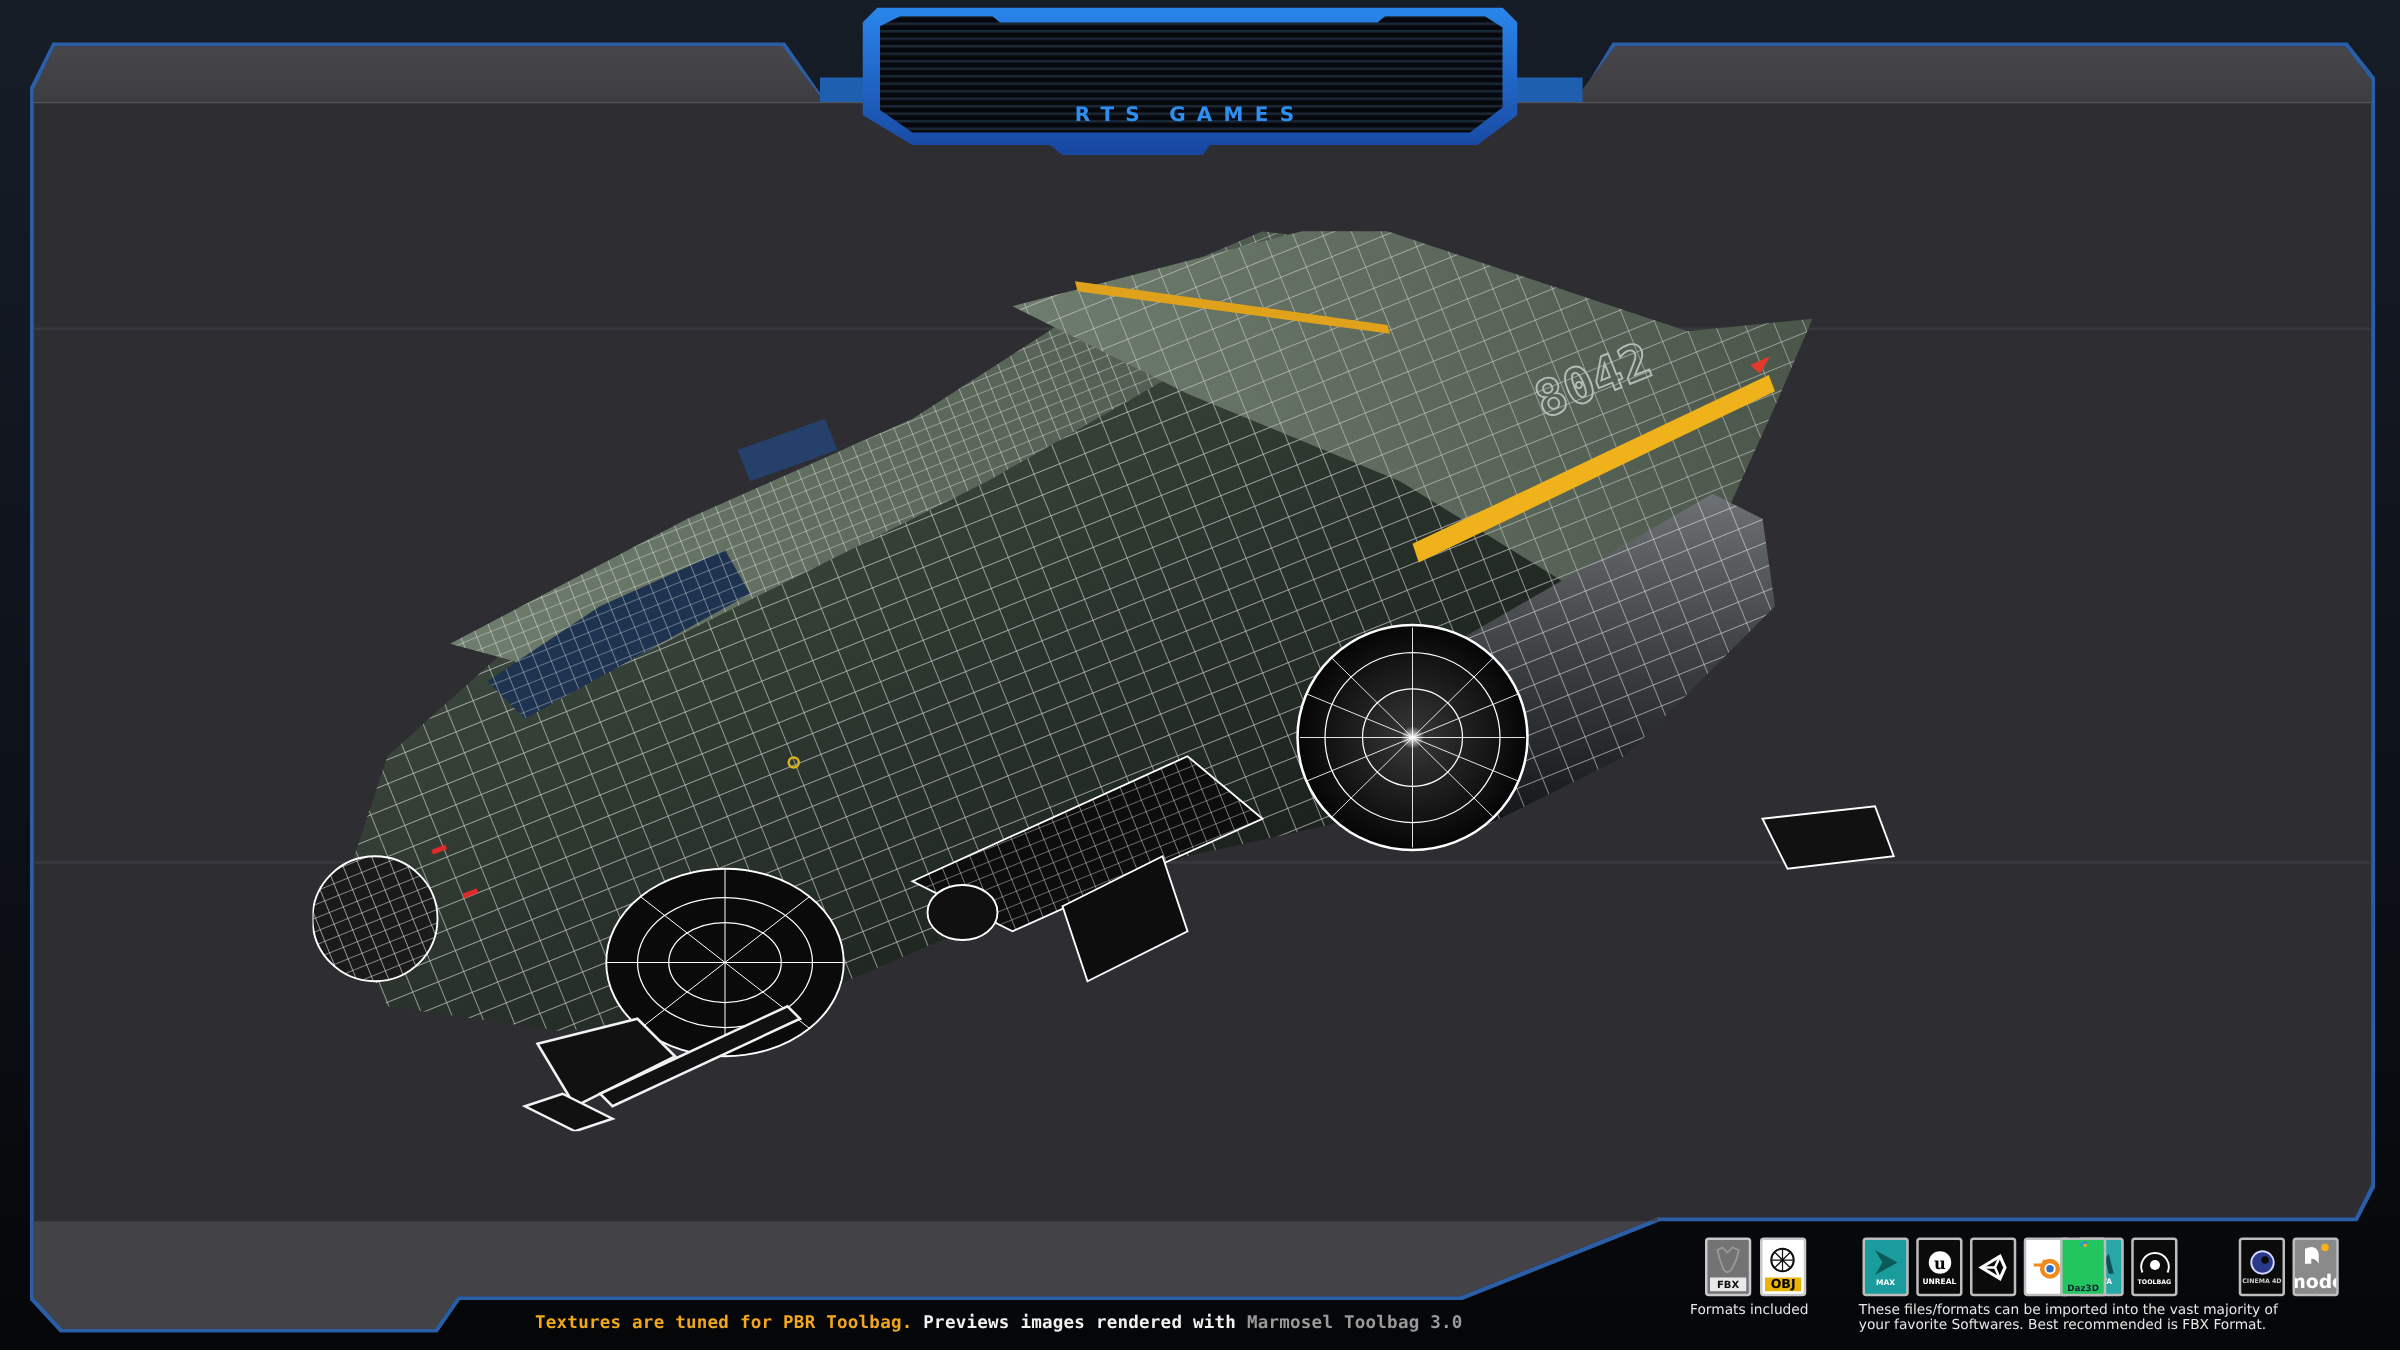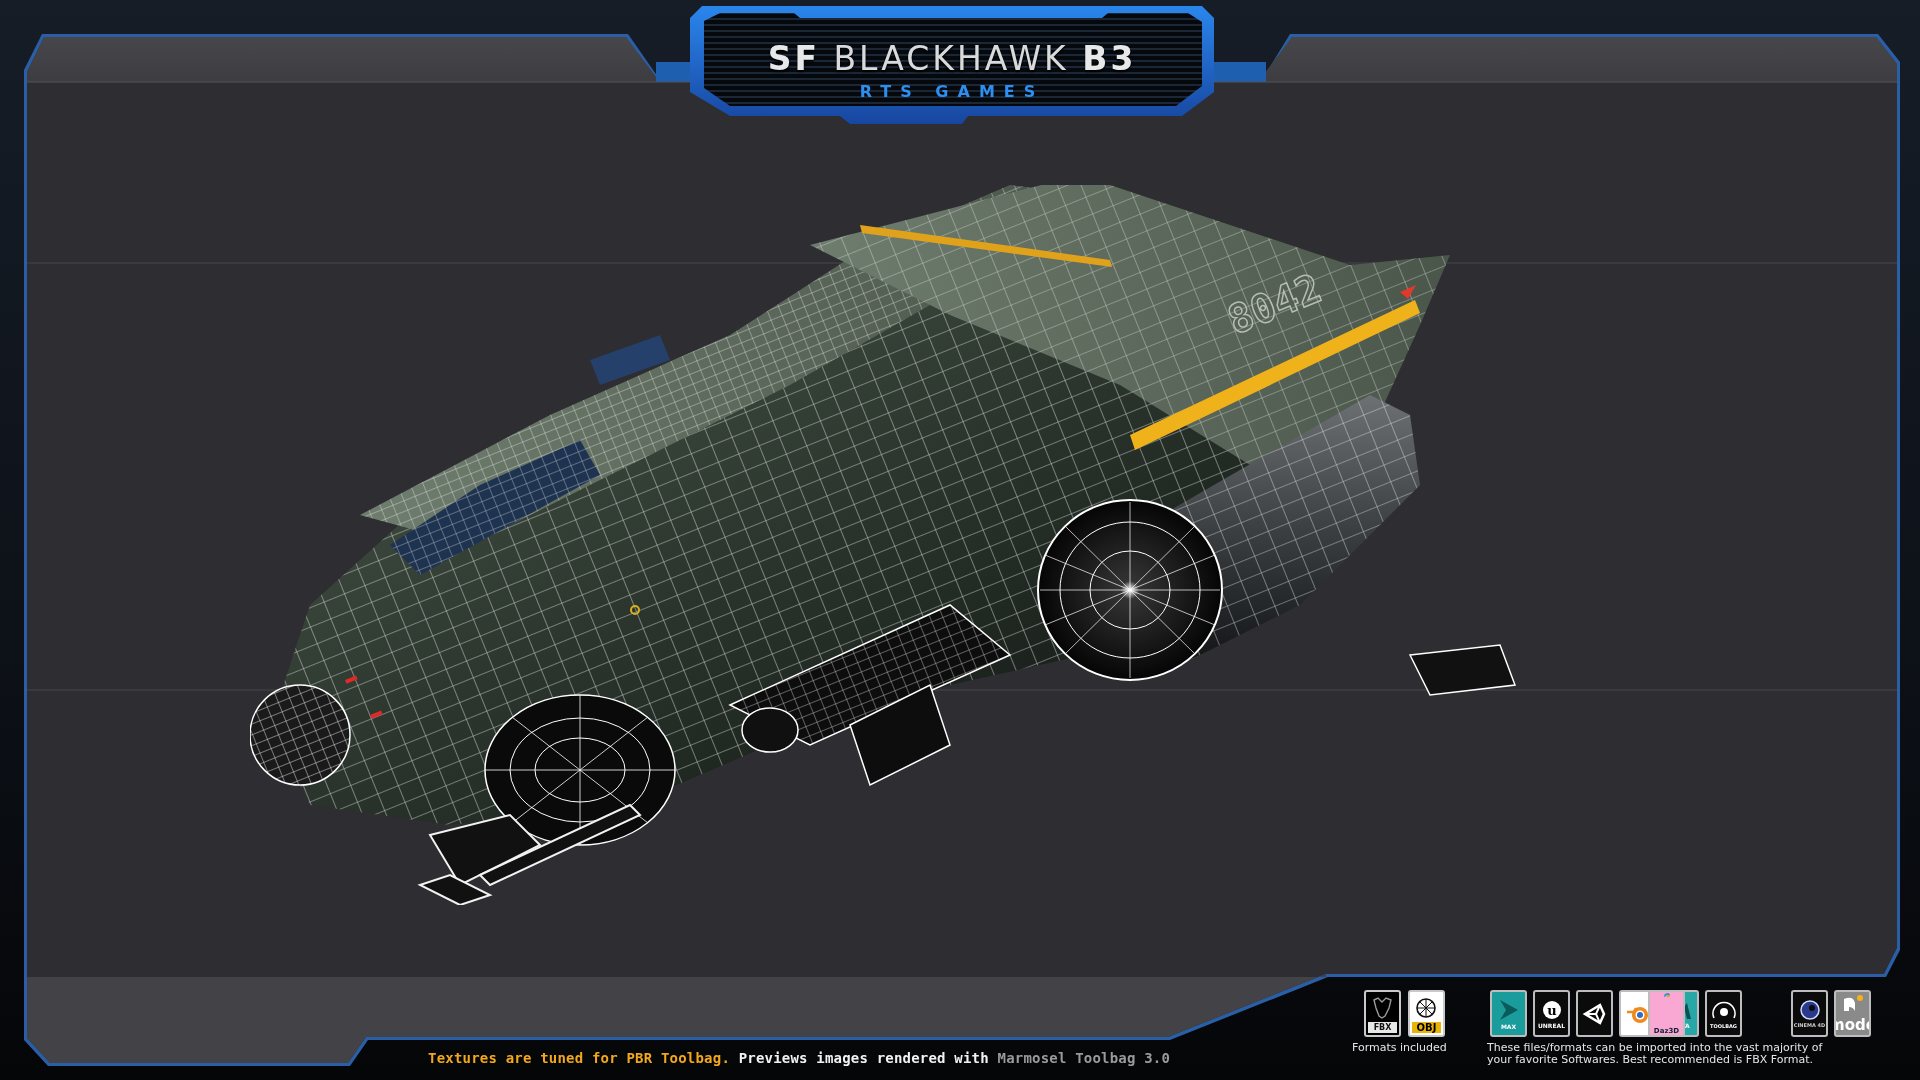--- a/index.html
+++ b/index.html
@@ -36,21 +36,21 @@
   .pbr-note {
     position: absolute; left: 428px; top: 1050px; font-family: "DejaVu Sans Mono", monospace;
     font-size: 14px; font-weight: bold; white-space: nowrap; letter-spacing: 0.2px;
   }
   .pbr-note .orange { color: #f2a71e; }
   .pbr-note .white { color: #f2f2f2; margin-top: 44px; }
   .pbr-note .gray { color: #9a9a9a; }
 
   .fmt-icon {
     position: absolute; top: 990px; width: 37px; height: 47px;
-    border: 2px solid #c9c9c9; border-radius: 3px; background: #000000; overflow: hidden;
+    border: 2px solid #c9c9c9; border-radius: 3px; background: #737373; overflow: hidden;
   }
   .fmt-icon .lbl {
     position: absolute; left: 2px; right: 2px; bottom: 2px; height: 11px;
     background: #e8e8e8; color: #111; font-size: 8px; font-weight: bold; text-align: center; line-height: 11px;
     font-family: "DejaVu Sans", sans-serif;
   }
   .fmt-caption {
     position: absolute; left: 1352px; top: 1041px; font-size: 11px; color: #e6e6e6;
     font-family: "DejaVu Sans", sans-serif; white-space: nowrap;
   }
@@ -103,25 +103,20 @@
         <stop offset="1" stop-color="#1746a0"></stop>
       </linearGradient>
       <pattern id="stripes" width="6" height="6" patternUnits="userSpaceOnUse">
         <rect width="6" height="6" fill="#05080d"></rect>
         <rect y="0" width="6" height="2" fill="#1c2735"></rect>
       </pattern>
     </defs>
     <path d="M12 0 L512 0 L524 12 L524 86 L492 110 L278 110 L272 118 L160 118 L150 110 L40 110 L0 86 L0 12 Z" fill="url(#plateBlue)"></path>
     <path d="M14 15 L30 7 L104 7 L110 12 L412 12 L418 7 L498 7 L512 16 L512 80 L486 100 L40 100 L14 82 Z" fill="url(#stripes)"></path>
   </svg>
-  <div class="title-text">
-    <span class="bold">SF</span>
-    <span class="thin">BLACKHAWK</span>
-    <span class="bold">B3</span>
-  </div>
   <div class="subtitle-text">RTS GAMES</div>
 </div>
 
 <svg id="ship" viewBox="0 0 1440 720">
   <defs>
     <linearGradient id="hull" x1="0" y1="0" x2="1" y2="1">
       <stop offset="0" stop-color="#4c5a4c"></stop>
       <stop offset="0.5" stop-color="#2a342c"></stop>
       <stop offset="1" stop-color="#0c0f0d"></stop>
     </linearGradient>
@@ -280,21 +275,21 @@
     </svg>
   <span class="cap">MAYA</span>
 </div>
 <div class="sw-icon" style="left:1705px;background:#0b0b0b;">
   <svg width="26" height="24" viewBox="0 0 26 24">
       <path d="M3 20 A11 11 0 1 1 23 20" fill="none" stroke="#fff" stroke-width="1.5"></path>
       <circle cx="13" cy="14" r="4" fill="#fff"></circle>
     </svg>
   <span class="cap" style="font-size:5px;">TOOLBAG</span>
 </div>
-<div class="sw-icon" style="left:1648px;background:#f9a8d4;gap:27px;">
+<div class="sw-icon" style="left:1648px;background:#22c55e;gap:27px;">
   <svg width="28" height="24" viewBox="0 0 28 24">
       <path d="M4 18 Q2 4 16 3 Q26 4 24 14 Q18 8 12 12 Q8 16 4 18 Z" fill="#1ea0d8"></path>
       <path d="M12 12 Q18 8 24 14 Q22 20 16 20 Z" fill="#f5a21a"></path>
       <path d="M14 6 Q20 5 23 9 Q18 9 14 6 Z" fill="#e2402e"></path>
     </svg>
   <span class="cap" style="color:#123;font-size:7px;">Daz3D</span>
 </div>
 <div class="sw-icon" style="left:1791px;background:#0b0b0b;">
   <svg width="22" height="22" viewBox="0 0 22 22">
       <circle cx="11" cy="11" r="9" fill="#2a3a8a"></circle>

